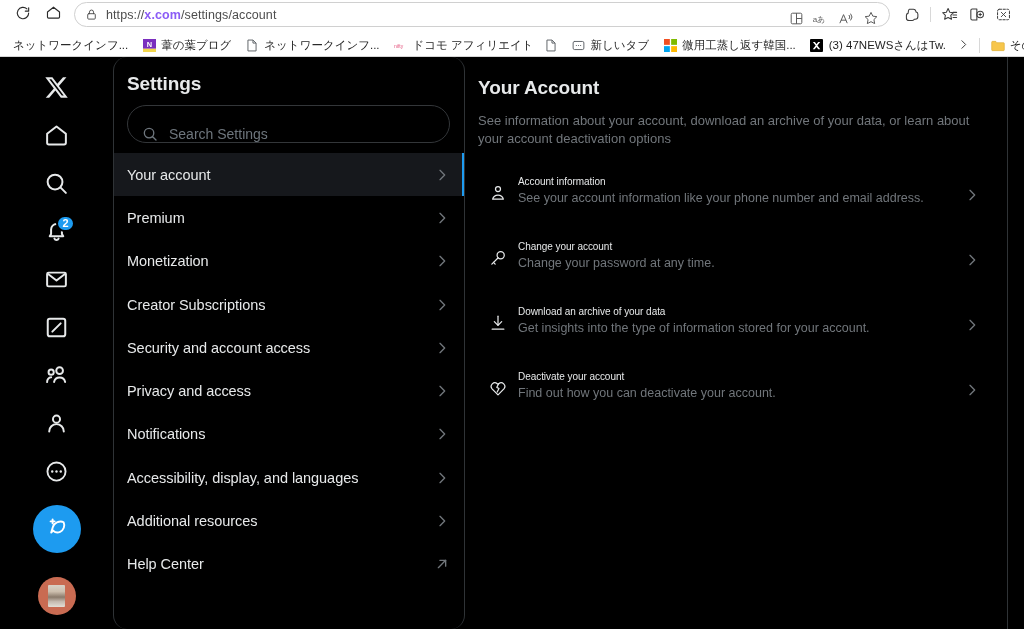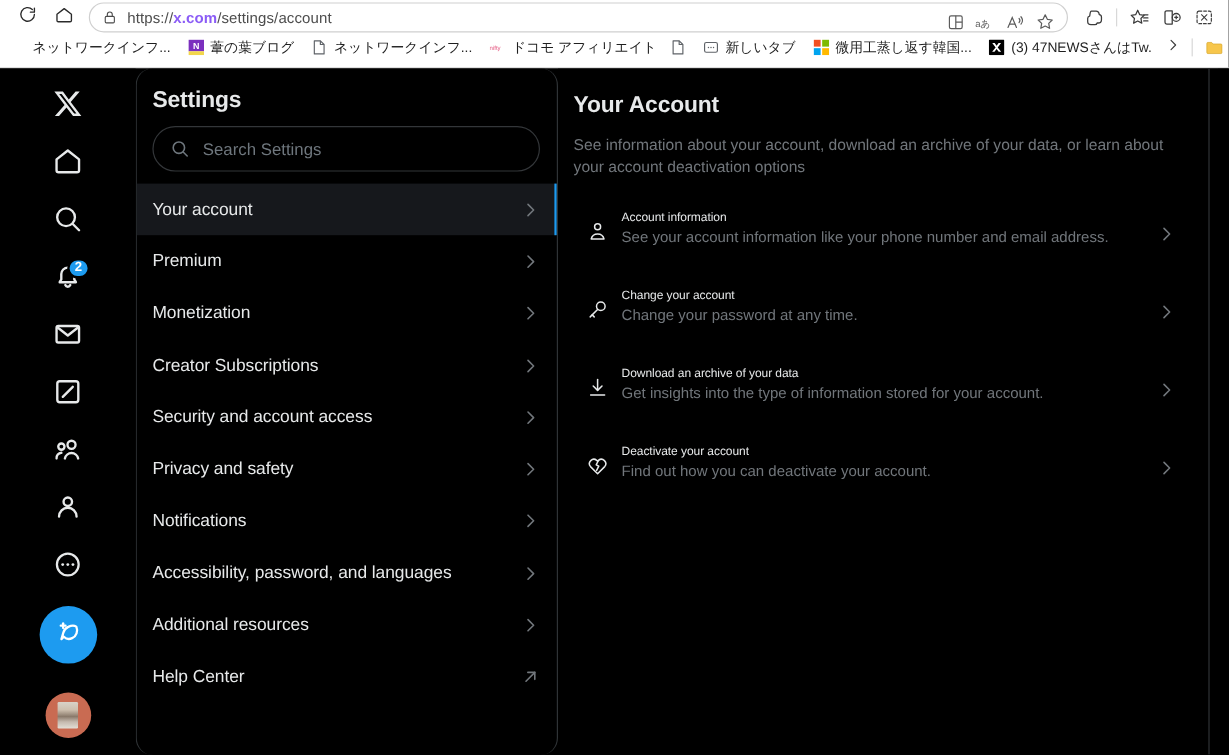--- a/index.html
+++ b/index.html
@@ -45,22 +45,22 @@
   }
   .right-icons { flex:0 0 auto; display:flex; align-items:center; gap:1px; margin-left:4px; }
   .right-ico {
     width:26px; height:24px; display:flex; align-items:center; justify-content:center;
     color:#3c3c3c; border-radius:5px;
   }
   .vsep { width:1px; height:15px; background:#d8d8d8; margin:0 4px; }
 
   
   .bm-row {
-    position:relative; height:27px; display:flex; align-items:flex-start;
-    padding:0 20px; gap:0px; overflow:hidden;
+    position:relative; height:27px; display:flex; align-items:flex-end;
+    padding:0 6px; gap:0px; overflow:hidden;
   }
   .bm {
     display:flex; align-items:center; gap:5px; height:21px;
     padding:0 7px; border-radius:4px; flex:0 0 auto; max-width:150px;
   }
   .bm-label {
     font-size:11.5px; color:#1f1f1f; white-space:nowrap; overflow:hidden;
     text-overflow:clip;
   }
   .bm-ico { width:14px; height:14px; flex:0 0 auto; display:flex; align-items:center; justify-content:center; }
@@ -116,21 +116,21 @@
     border-left:1px solid #2f3336; border-right:1px solid #2f3336;
     background:#000; overflow:hidden;border-radius:14px;
   }
   .settings-title {
     font-size:19px; font-weight:700; color:#e7e9ea;
     padding:16px 16px 10px 13px; letter-spacing:-.1px;
   }
   .search-wrap { padding:0 14px 10px 13px; }
   .search-box {
     height:38px; border:1px solid #333639; border-radius:19px;
-    display:flex; align-items:center; padding:0 14px; background:#000;
+    display:flex; align-items:flex-end; padding:0 14px; background:#000;
   }
   .search-box .s-ico { color:#6e767d; display:flex; align-items:center; margin-right:11px; }
   .search-input {
     flex:1; background:transparent; border:none; outline:none;
     color:#e7e9ea; font-size:14px; font-family:"Liberation Sans", sans-serif;
   }
   .search-input::placeholder { color:#6e767d; }
 
   .s-item {
     height:43.3px; display:flex; align-items:center;
@@ -536,39 +536,39 @@
       <div class="s-item">
         <span class="s-label">Security and account access</span>
         <span class="s-chev">
           <svg width="16" height="16" viewBox="0 0 24 24" fill="none" stroke="currentColor" stroke-width="2" stroke-linecap="round" stroke-linejoin="round">
               <polyline points="9,5 16,12 9,19"></polyline>
             </svg>
         </span>
       </div>
 
       <div class="s-item">
-        <span class="s-label">Privacy and safety</span>
+        <span class="s-label">Privacy and access</span>
         <span class="s-chev">
           <svg width="16" height="16" viewBox="0 0 24 24" fill="none" stroke="currentColor" stroke-width="2" stroke-linecap="round" stroke-linejoin="round">
               <polyline points="9,5 16,12 9,19"></polyline>
             </svg>
         </span>
       </div>
 
       <div class="s-item">
         <span class="s-label">Notifications</span>
         <span class="s-chev">
           <svg width="16" height="16" viewBox="0 0 24 24" fill="none" stroke="currentColor" stroke-width="2" stroke-linecap="round" stroke-linejoin="round">
               <polyline points="9,5 16,12 9,19"></polyline>
             </svg>
         </span>
       </div>
 
       <div class="s-item">
-        <span class="s-label">Accessibility, password, and languages</span>
+        <span class="s-label">Accessibility, display, and languages</span>
         <span class="s-chev">
           <svg width="16" height="16" viewBox="0 0 24 24" fill="none" stroke="currentColor" stroke-width="2" stroke-linecap="round" stroke-linejoin="round">
               <polyline points="9,5 16,12 9,19"></polyline>
             </svg>
         </span>
       </div>
 
       <div class="s-item">
         <span class="s-label">Additional resources</span>
         <span class="s-chev">

